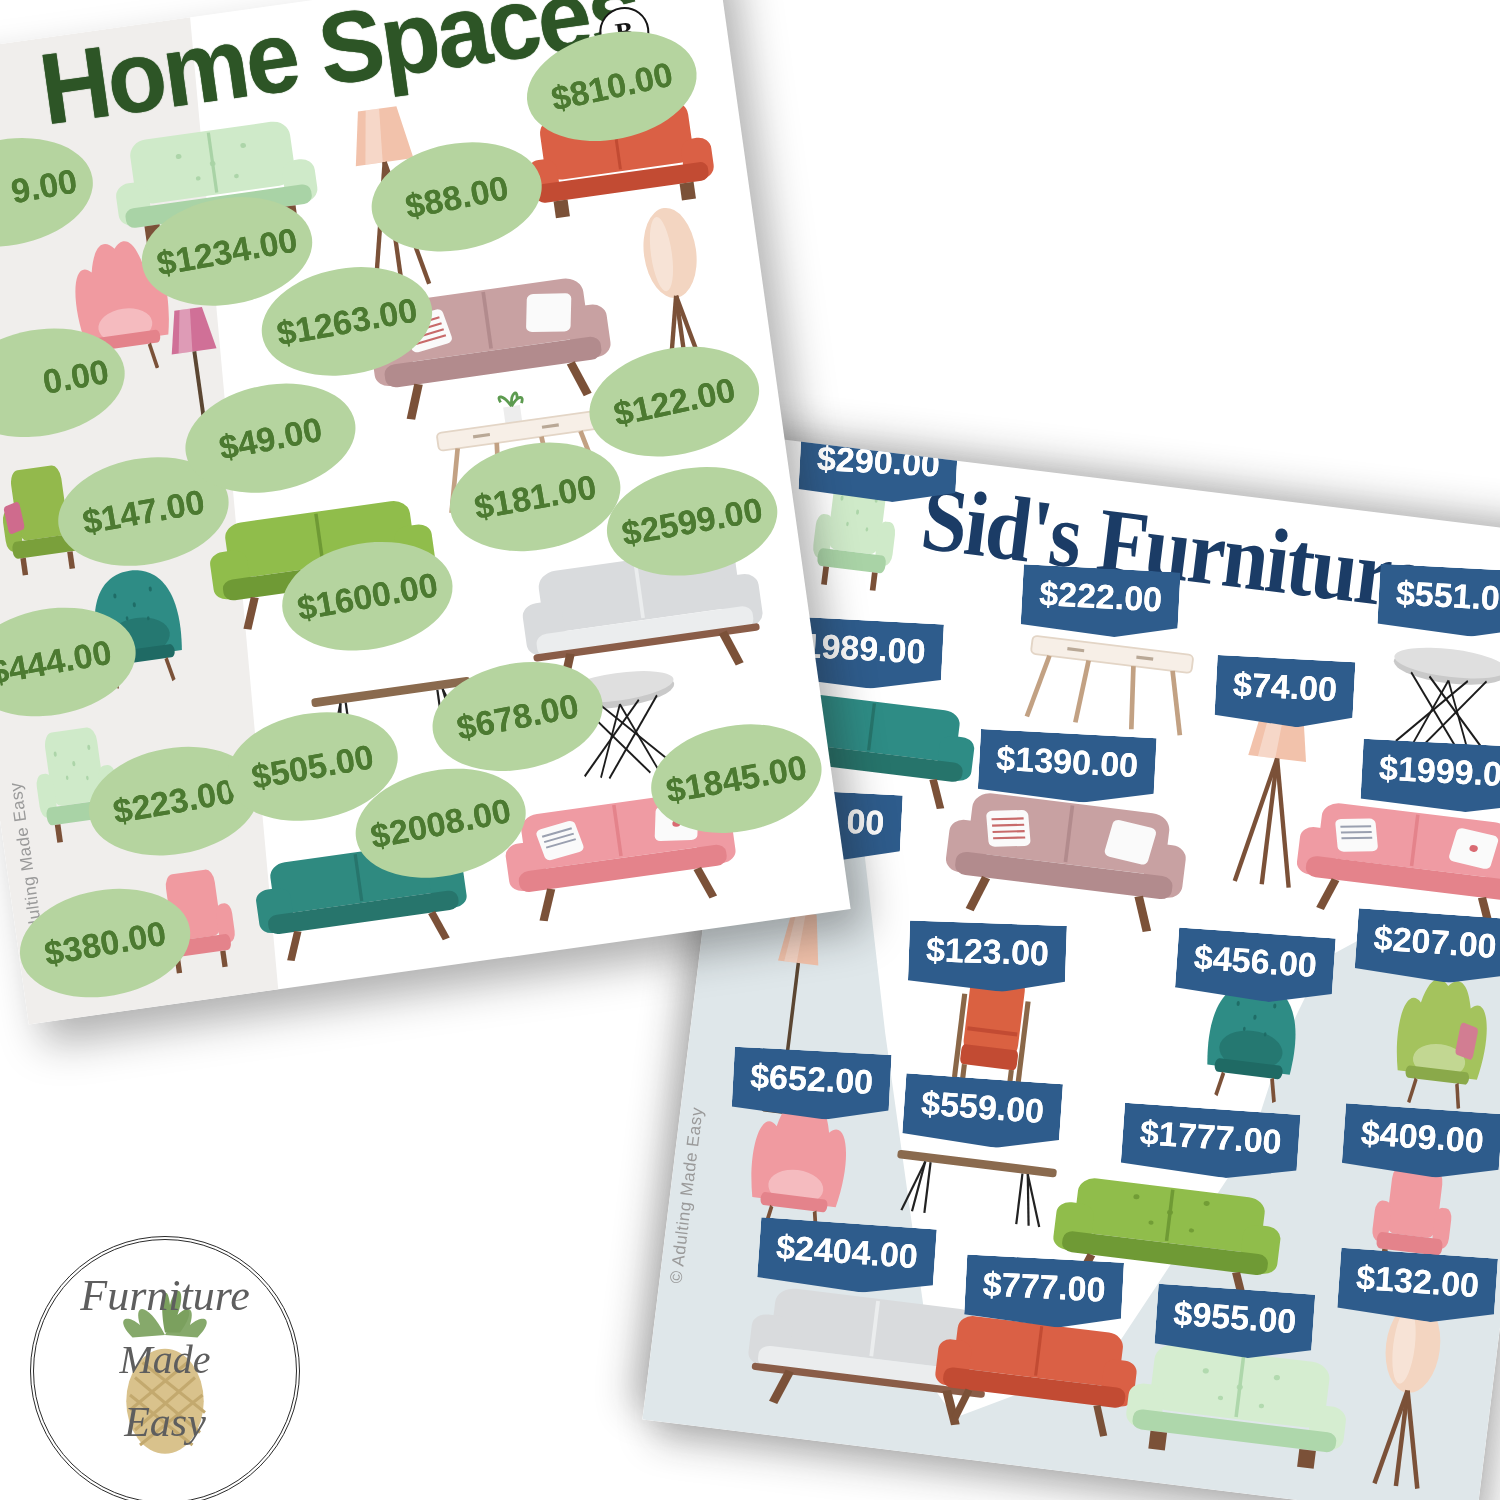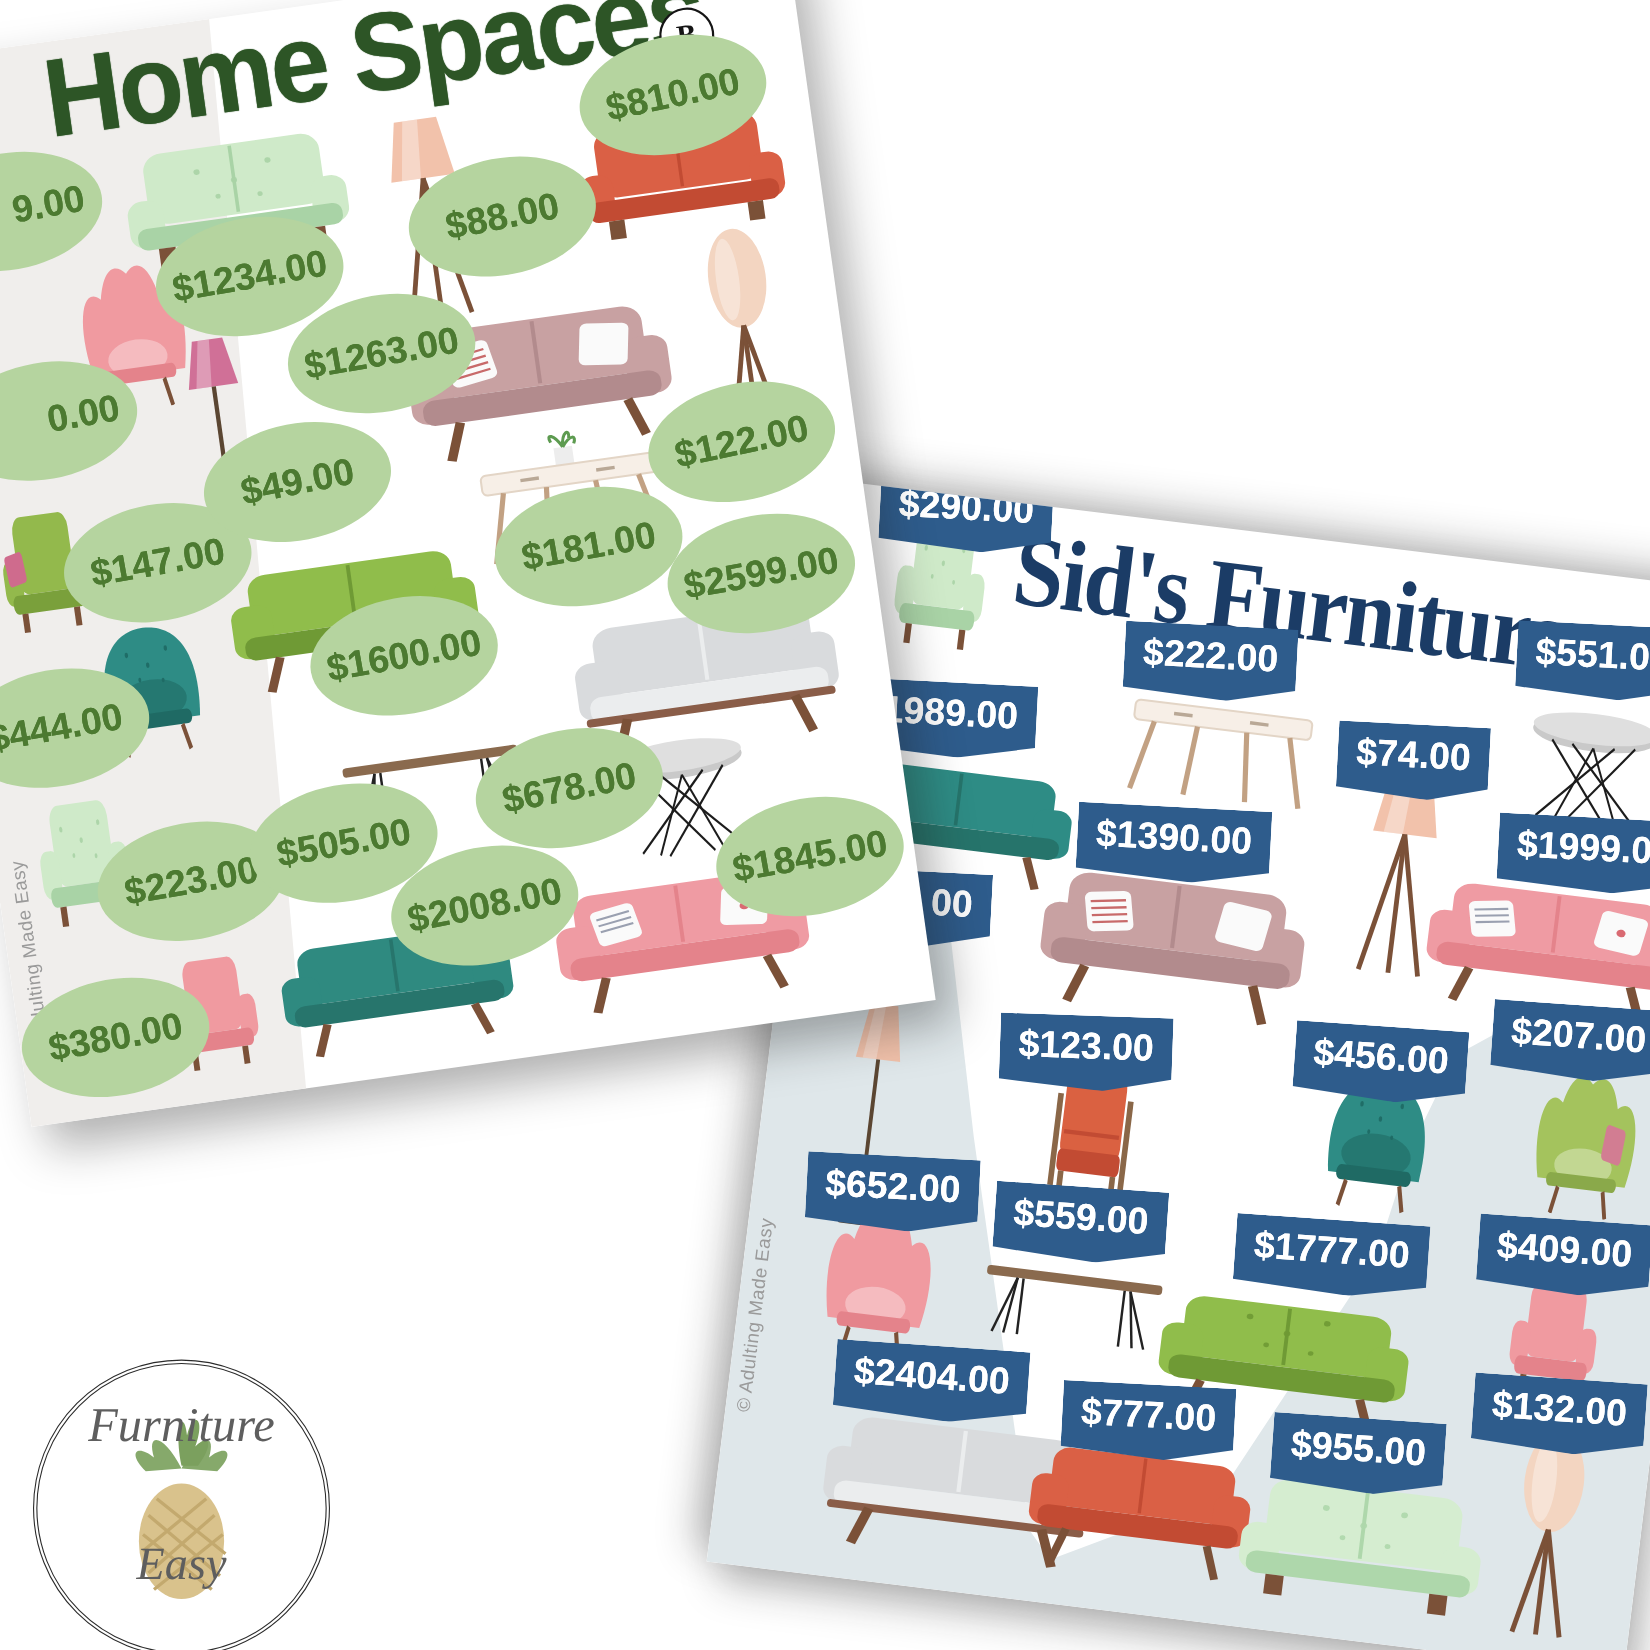--- a/index.html
+++ b/index.html
@@ -604,14 +604,15 @@
 
 <div id="logo">
   <svg class="pine" viewBox="0 0 100 160">
     <path d="M50 52 C38 28 24 24 30 44 C18 34 10 40 24 54 Z" fill="#86a96b"></path>
     <path d="M50 52 C62 28 76 24 70 44 C82 34 90 40 76 54 Z" fill="#86a96b"></path>
     <path d="M50 50 C44 20 52 8 54 28 C58 10 68 14 60 36 C70 26 74 34 62 50 Z" fill="#7ba05e"></path>
     <ellipse cx="50" cy="105" rx="31" ry="42" fill="#d9c28c"></ellipse>
     <path d="M26 86 L78 130 M22 100 L72 140 M32 74 L82 114 M74 86 L26 128 M80 100 L30 140 M68 74 L22 112" stroke="#c3a96e" stroke-width="2.4"></path>
   </svg>
   <div class="l-line l1">Furniture</div>
+  <div class="l-line l2">Made</div>
   <div class="l-line l3">Easy</div>
 </div>
 
 </body></html>

